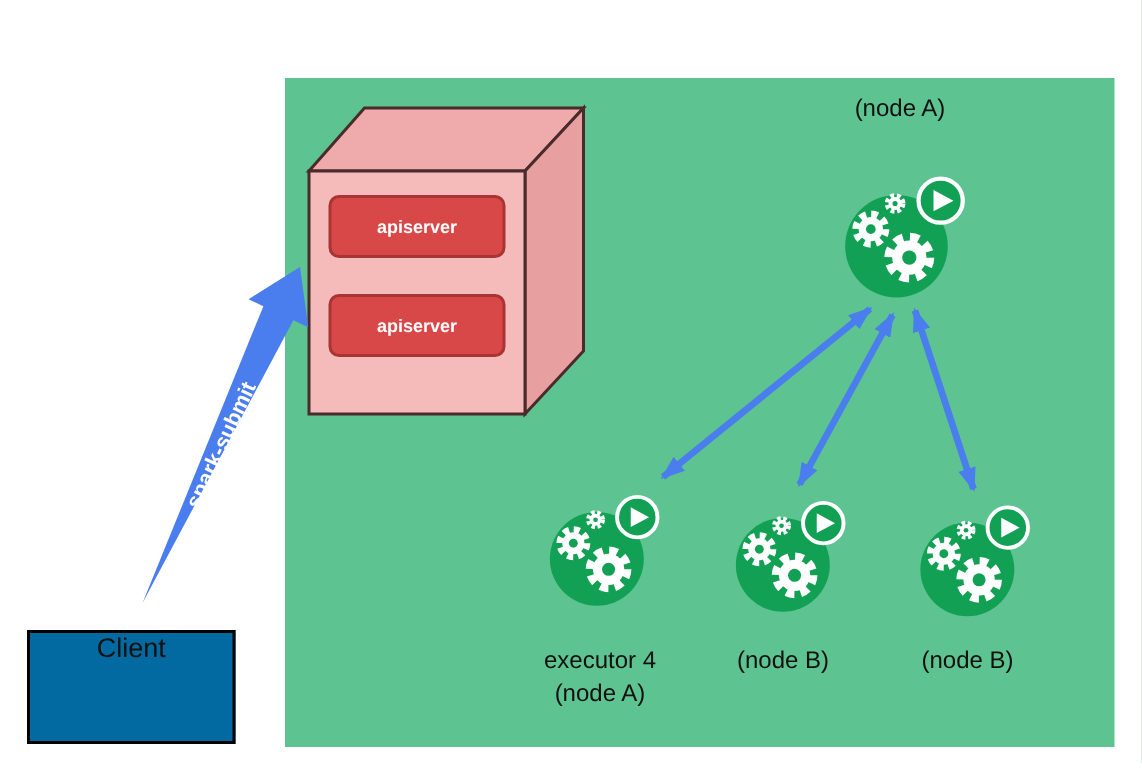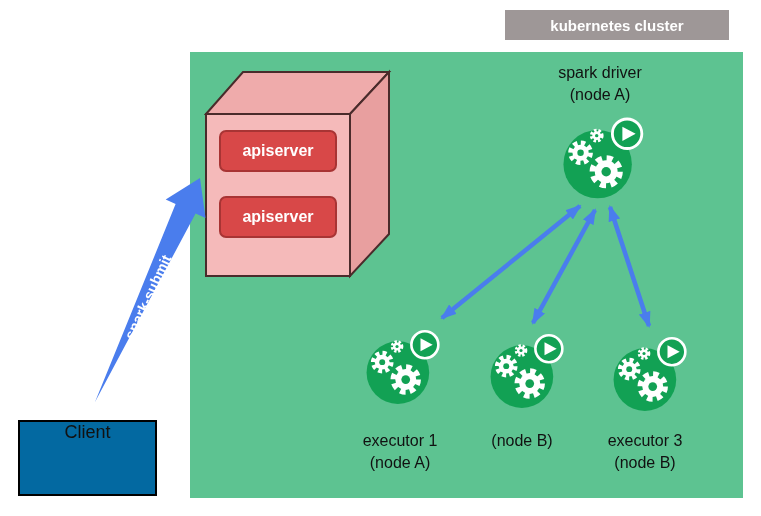--- a/index.html
+++ b/index.html
@@ -33,21 +33,21 @@
     width: 761px; height: 516px;
   }
   .red-box {
     position: absolute;
     width: 118px; height: 42px;
     background: #d84848;
     border: 2px solid #a83434;
     border-radius: 7px;
     color: #ffffff;
     font-weight: bold;
-    font-size: 16px;
+    font-size: 12px;
     display: flex; align-items: center; justify-content: center;
     box-sizing: border-box;
   }
   .box-apiserver { left: 219px; top: 130px; }
   .box-scheduler { left: 219px; top: 196px; }
   .label {
     position: absolute;
     text-align: center;
     color: #111111;
     font-size: 16px;
@@ -78,23 +78,20 @@
     white-space: nowrap;
   }
 </style>
 </head>
 <body>
 
 <div class="canvas">
 
   <div class="cluster-bg"></div>
 
-  <div class="cluster-label">
-    <span>kubernetes cluster</span>
-  </div>
 
   <svg class="overlay" viewBox="0 0 761 516">
     <defs>
       <marker id="arrowhead" viewBox="0 0 16 12" markerWidth="16" markerHeight="12" refX="14" refY="6" orient="auto-start-reverse" markerUnits="userSpaceOnUse">
         <path d="M0,0 L16,6 L0,12 Z" fill="#4a7ded"></path>
       </marker>
 
       <g id="pod-icon">
         <circle cx="47" cy="57" r="36" fill="#12a154"></circle>
         <circle cx="78" cy="25" r="15.5" fill="#12a154" stroke="#ffffff" stroke-width="3"></circle>
@@ -141,33 +138,31 @@
   </svg>
 
   <div class="red-box box-apiserver">
     <span>apiserver</span>
   </div>
   <div class="red-box box-scheduler">
     <span>apiserver</span>
   </div>
 
   <div class="label driver-label">
-    <div>spark driver</div>
     <div>(node A)</div>
   </div>
 
   <div class="label exec-label-1">
-    <div>executor 1</div>
+    <div>executor 4</div>
     <div>(node A)</div>
   </div>
   <div class="label exec-label-2">
     <div>(node B)</div>
   </div>
   <div class="label exec-label-3">
-    <div>executor 3</div>
     <div>(node B)</div>
   </div>
 
   <div class="spark-submit-label">spark-submit</div>
 
   <div class="client-box">
     <span>Client</span>
   </div>
 
 </div>

